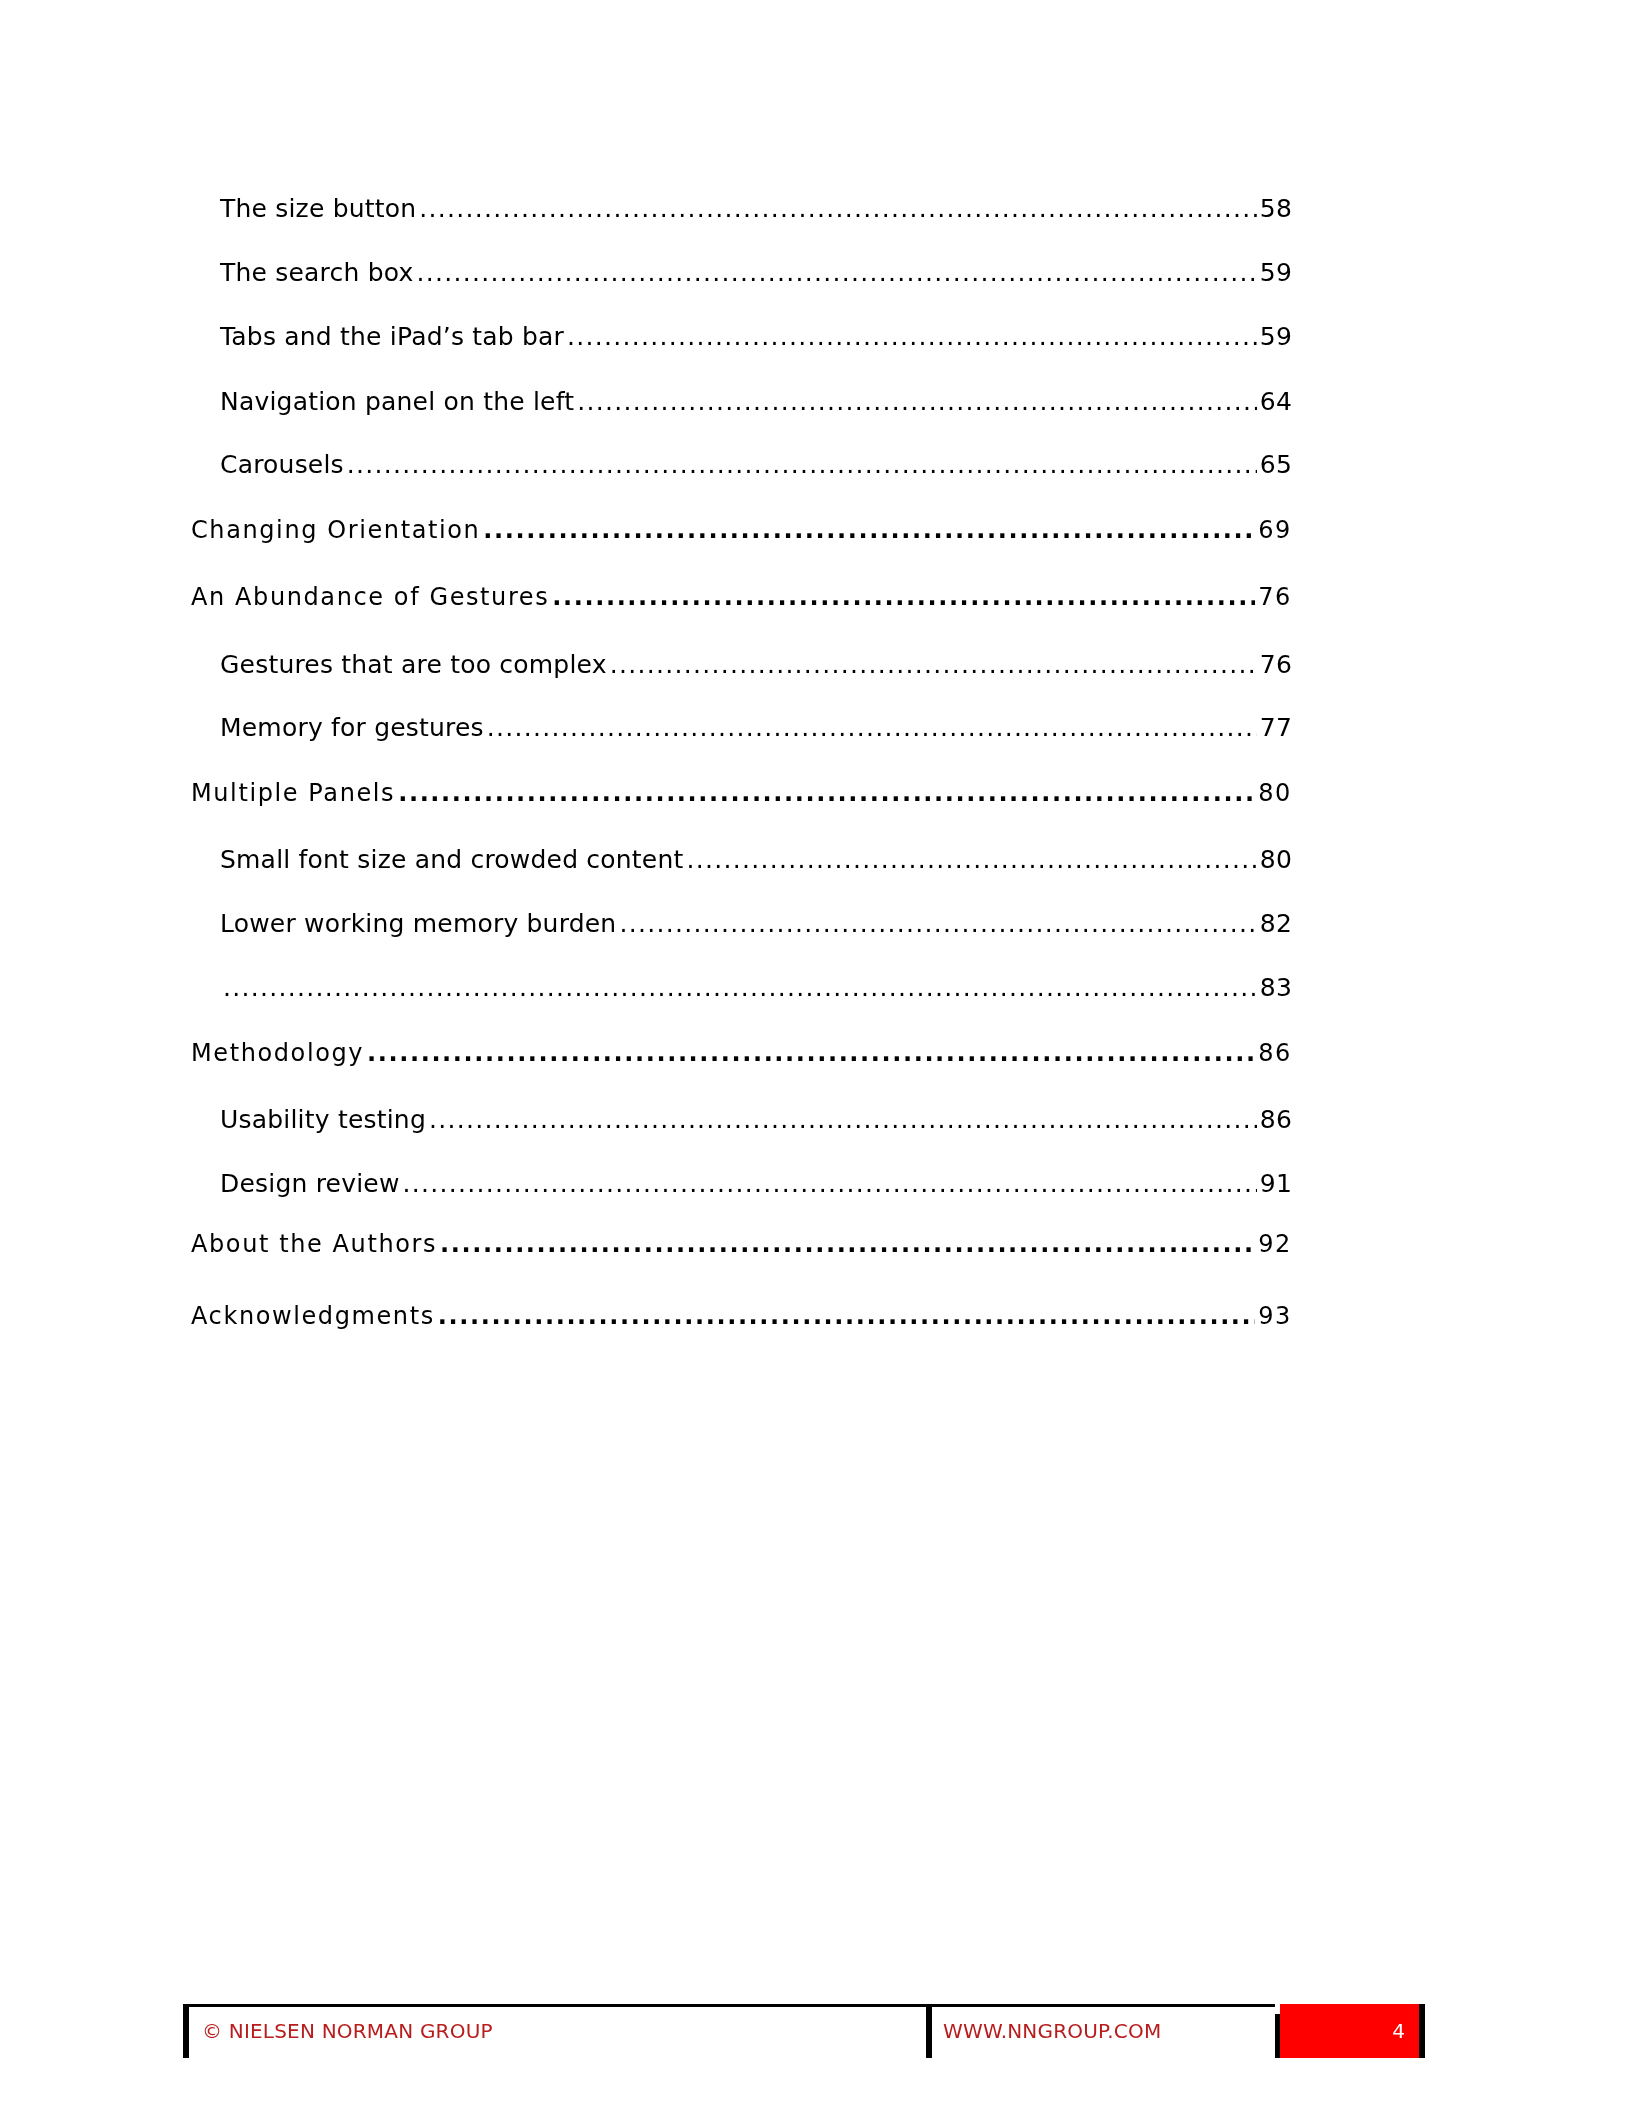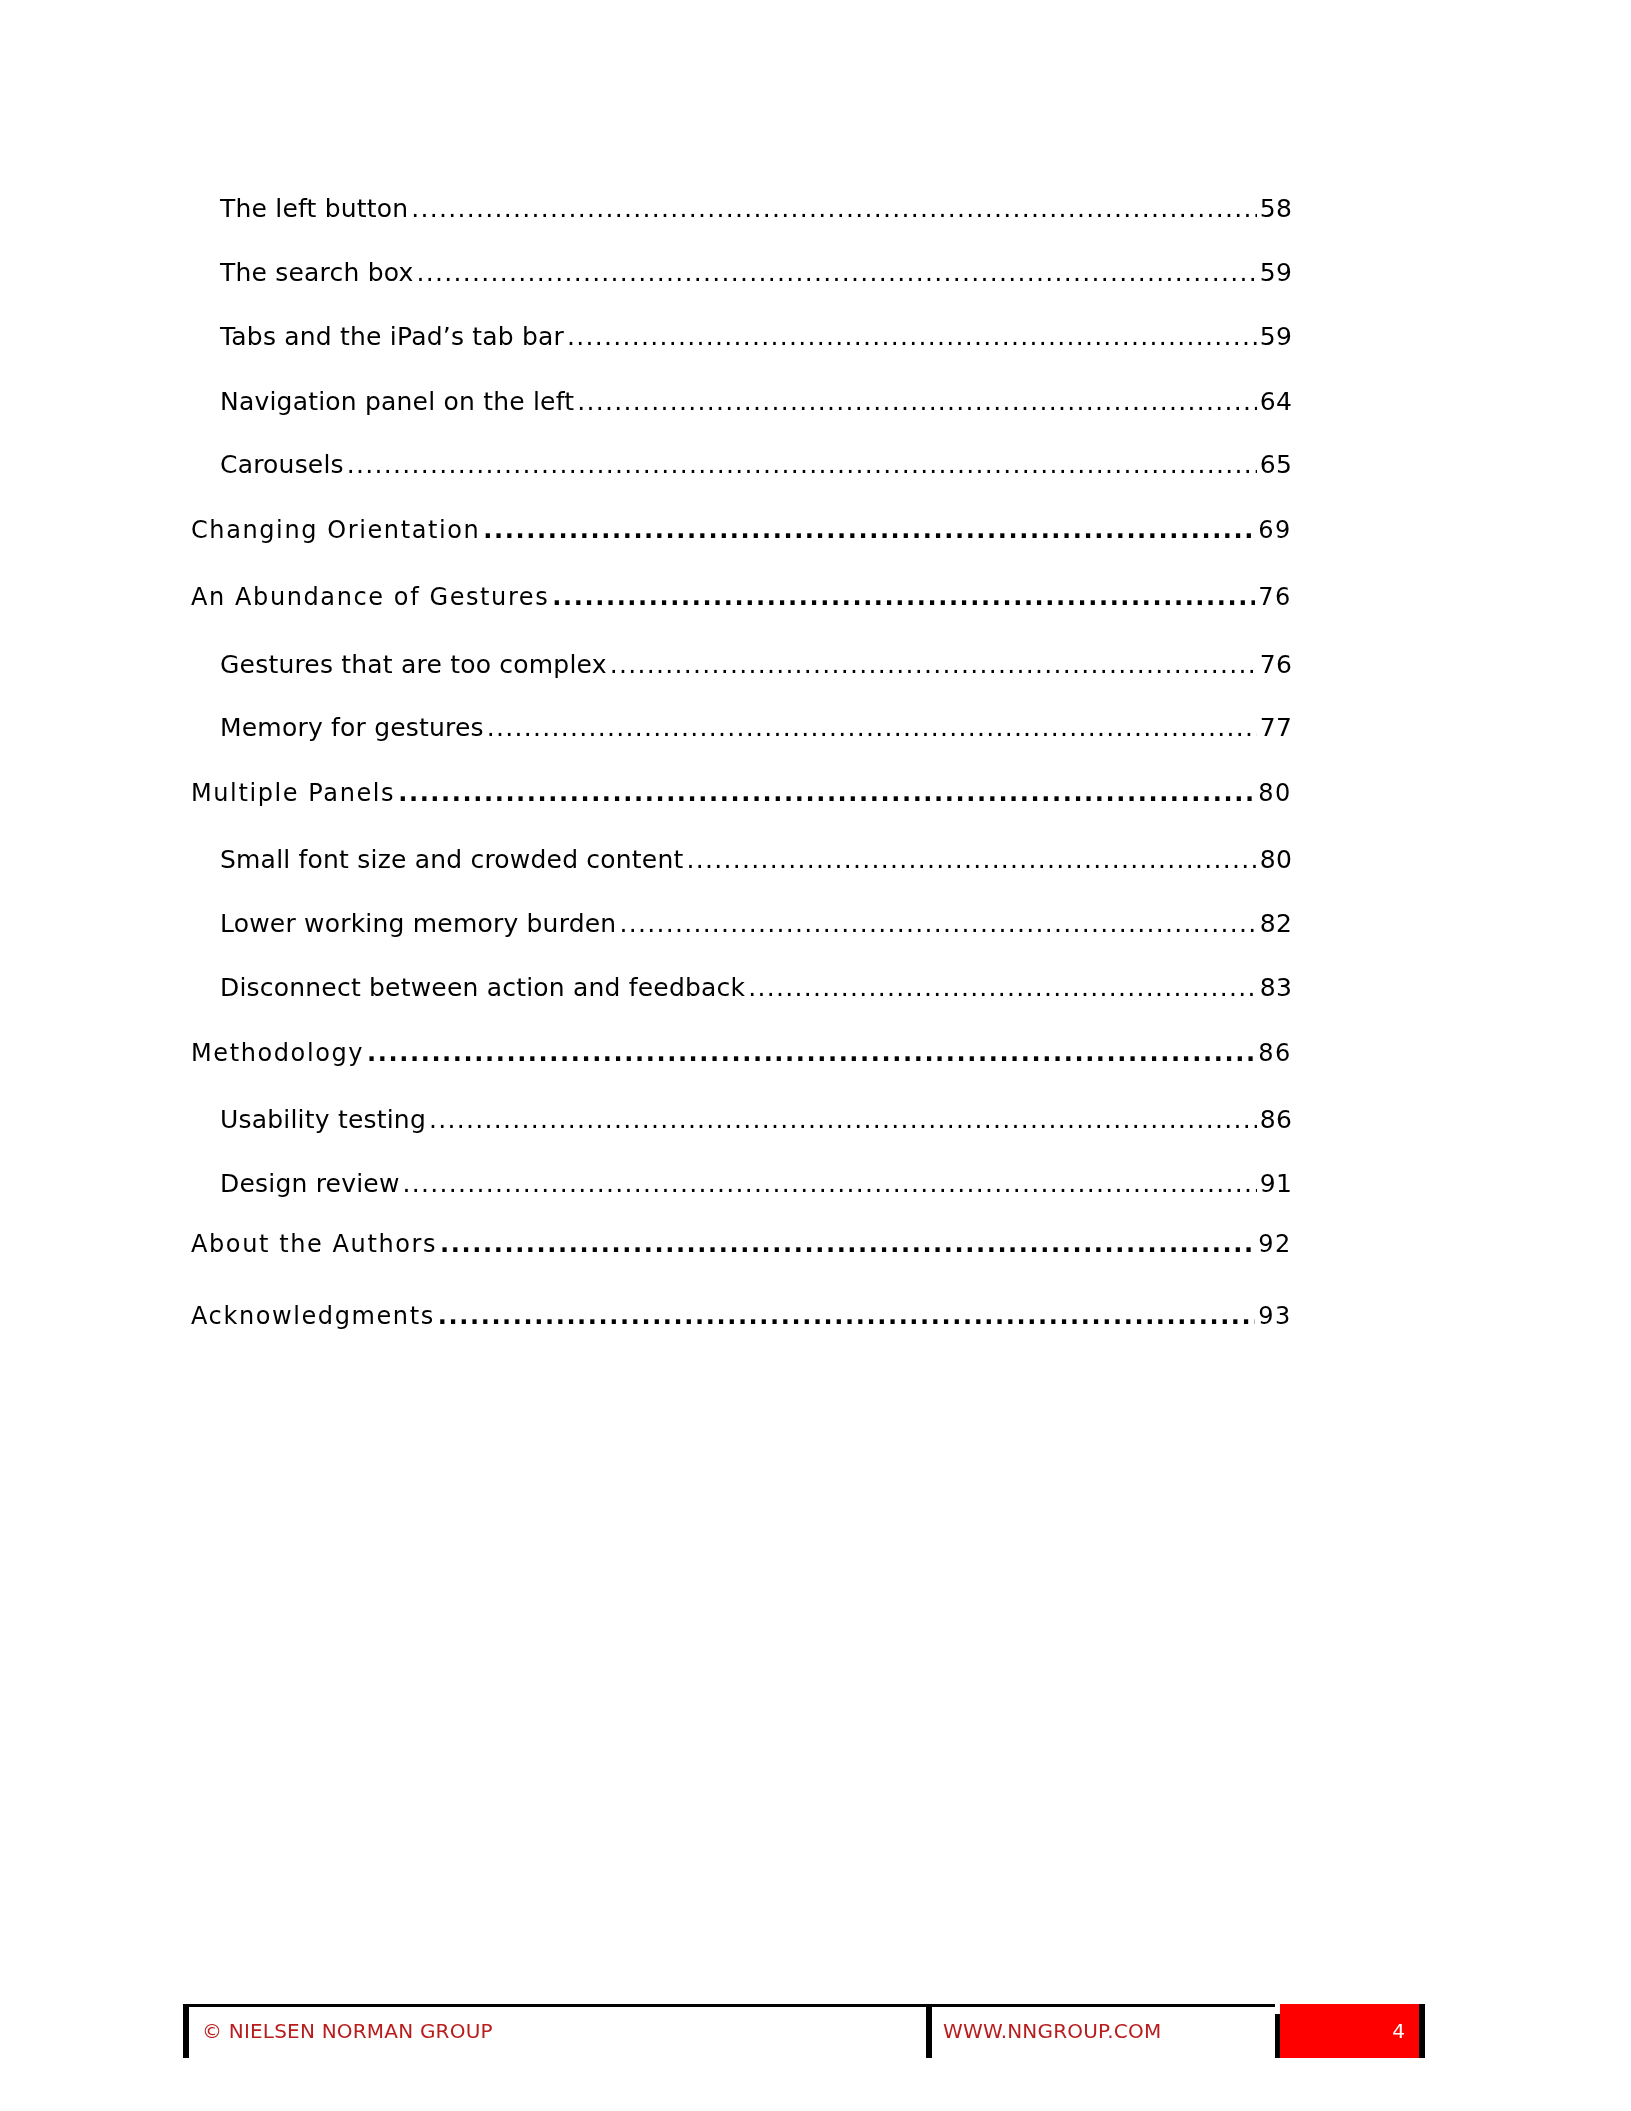--- a/index.html
+++ b/index.html
@@ -30,21 +30,21 @@
   .footer .pagebox .fill { position: absolute; left: 5px; top: 0; width: 139px; height: 54px; background: #ff0000; }
   .footer .pagebox .edge-right { position: absolute; right: 0; top: 0; width: 6px; height: 54px; background: #000; }
   .footer .pagebox .num { position: absolute; right: 20px; top: 14px; font-size: 20px; line-height: 26px;
                           color: #ffffff; }
 </style>
 </head>
 <body>
 
 <div>
   <div class="toc-row sub" style="top:188px">
-    <span class="label">The left button</span>
+    <span class="label">The size button</span>
     <span class="leader">................................................................................................................................................................</span>
     <span class="page">58</span>
   </div>
   <div class="toc-row sub" style="top:252px">
     <span class="label">The search box</span>
     <span class="leader">................................................................................................................................................................</span>
     <span class="page">59</span>
   </div>
   <div class="toc-row sub" style="top:316px">
     <span class="label">Tabs and the iPad’s tab bar</span>
@@ -90,21 +90,20 @@
     <span class="label">Small font size and crowded content</span>
     <span class="leader">................................................................................................................................................................</span>
     <span class="page">80</span>
   </div>
   <div class="toc-row sub" style="top:903px">
     <span class="label">Lower working memory burden</span>
     <span class="leader">................................................................................................................................................................</span>
     <span class="page">82</span>
   </div>
   <div class="toc-row sub" style="top:967px">
-    <span class="label">Disconnect between action and feedback</span>
     <span class="leader">................................................................................................................................................................</span>
     <span class="page">83</span>
   </div>
   <div class="toc-row head" style="top:1033px">
     <span class="label">Methodology</span>
     <span class="leader">................................................................................................................................................................</span>
     <span class="page">86</span>
   </div>
   <div class="toc-row sub" style="top:1099px">
     <span class="label">Usability testing</span>

